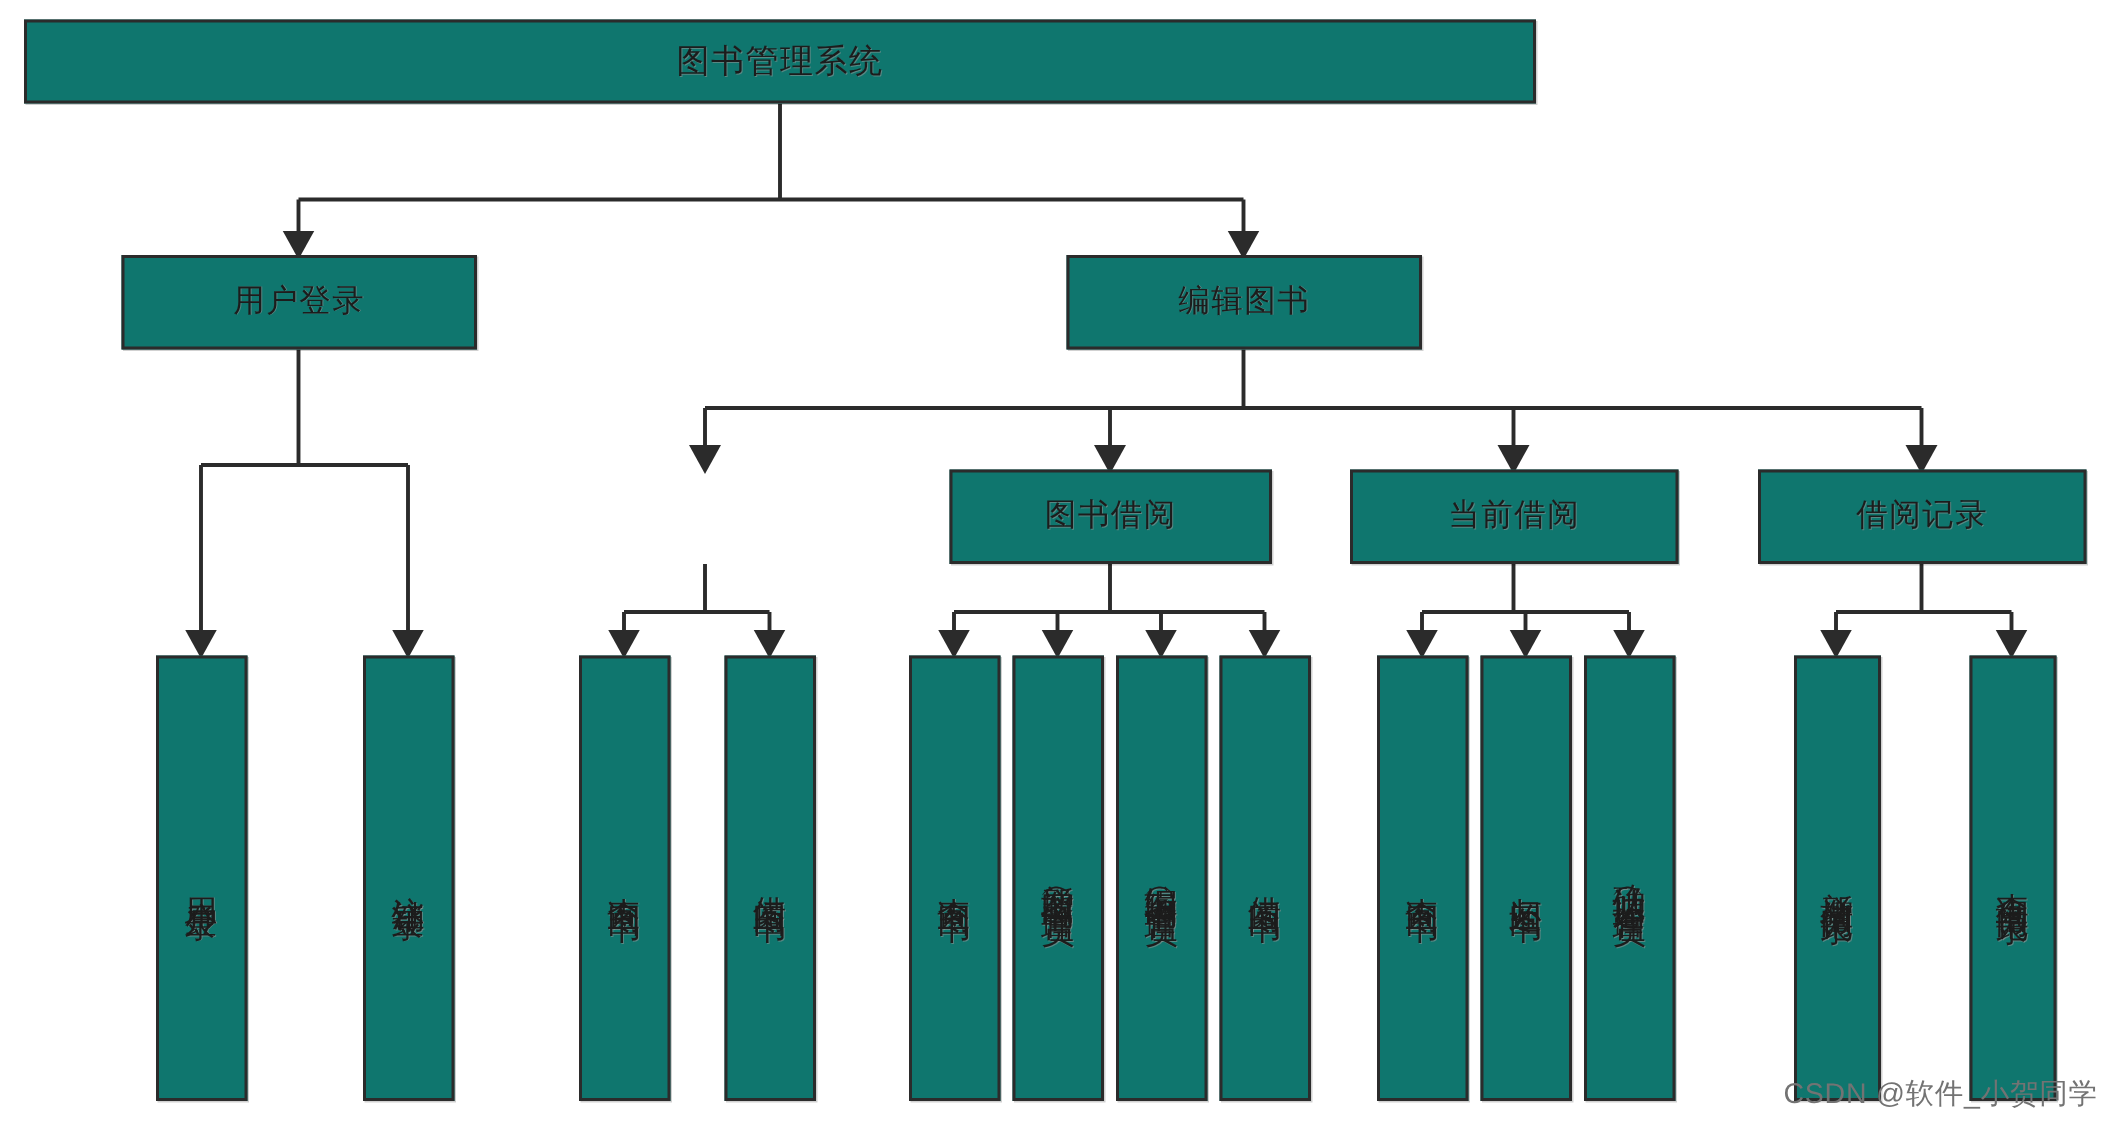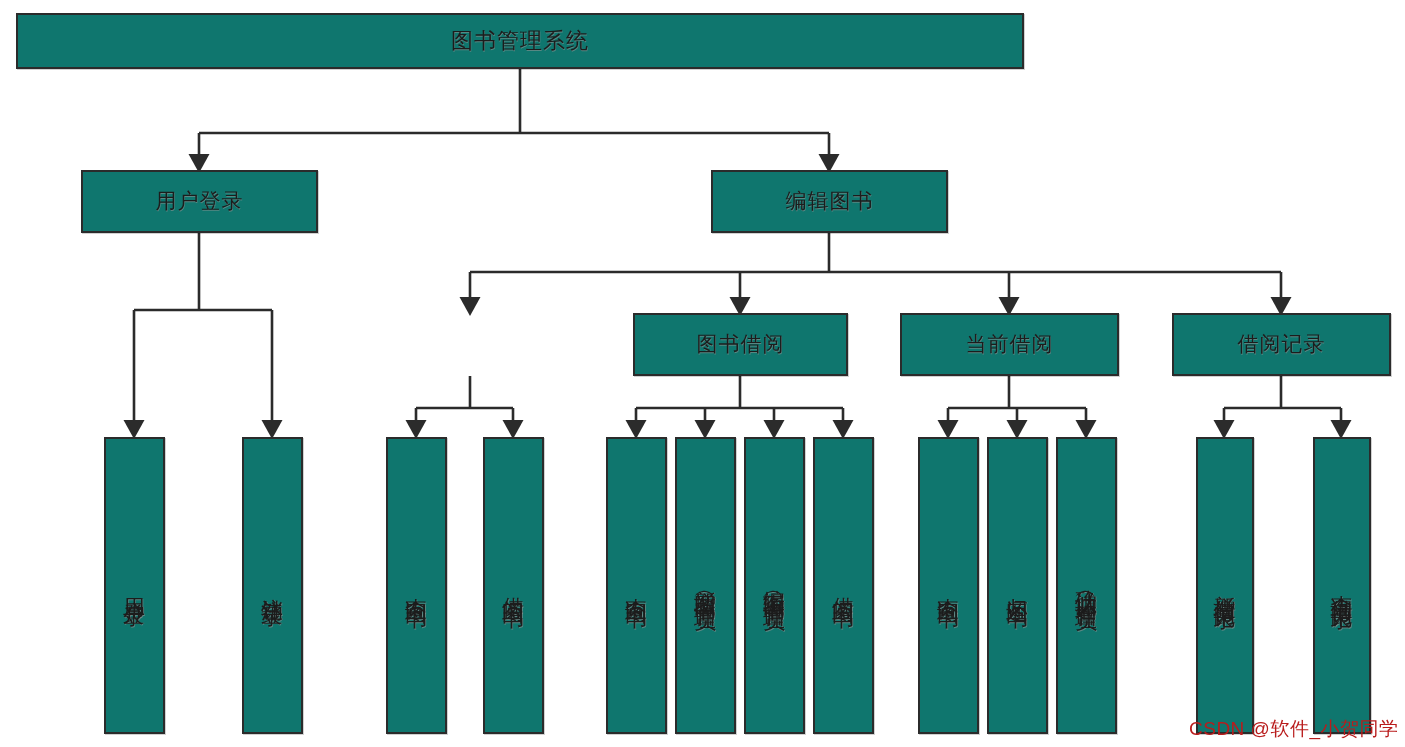--- a/index.html
+++ b/index.html
@@ -50,21 +50,21 @@
     text-orientation:upright;
     white-space:nowrap;
     font-size:22px;
     line-height:1.05;
     letter-spacing:3px;
     max-height:280px;
   }
   .watermark{
     position:absolute;
     font-size:19px;
-    color:#b91c1c;
+    color:#737373;
     white-space:nowrap;
     letter-spacing:0.5px;
     user-select:none;
   }
 </style>
 </head>
 <body>
 
 <div id="canvas">
 

